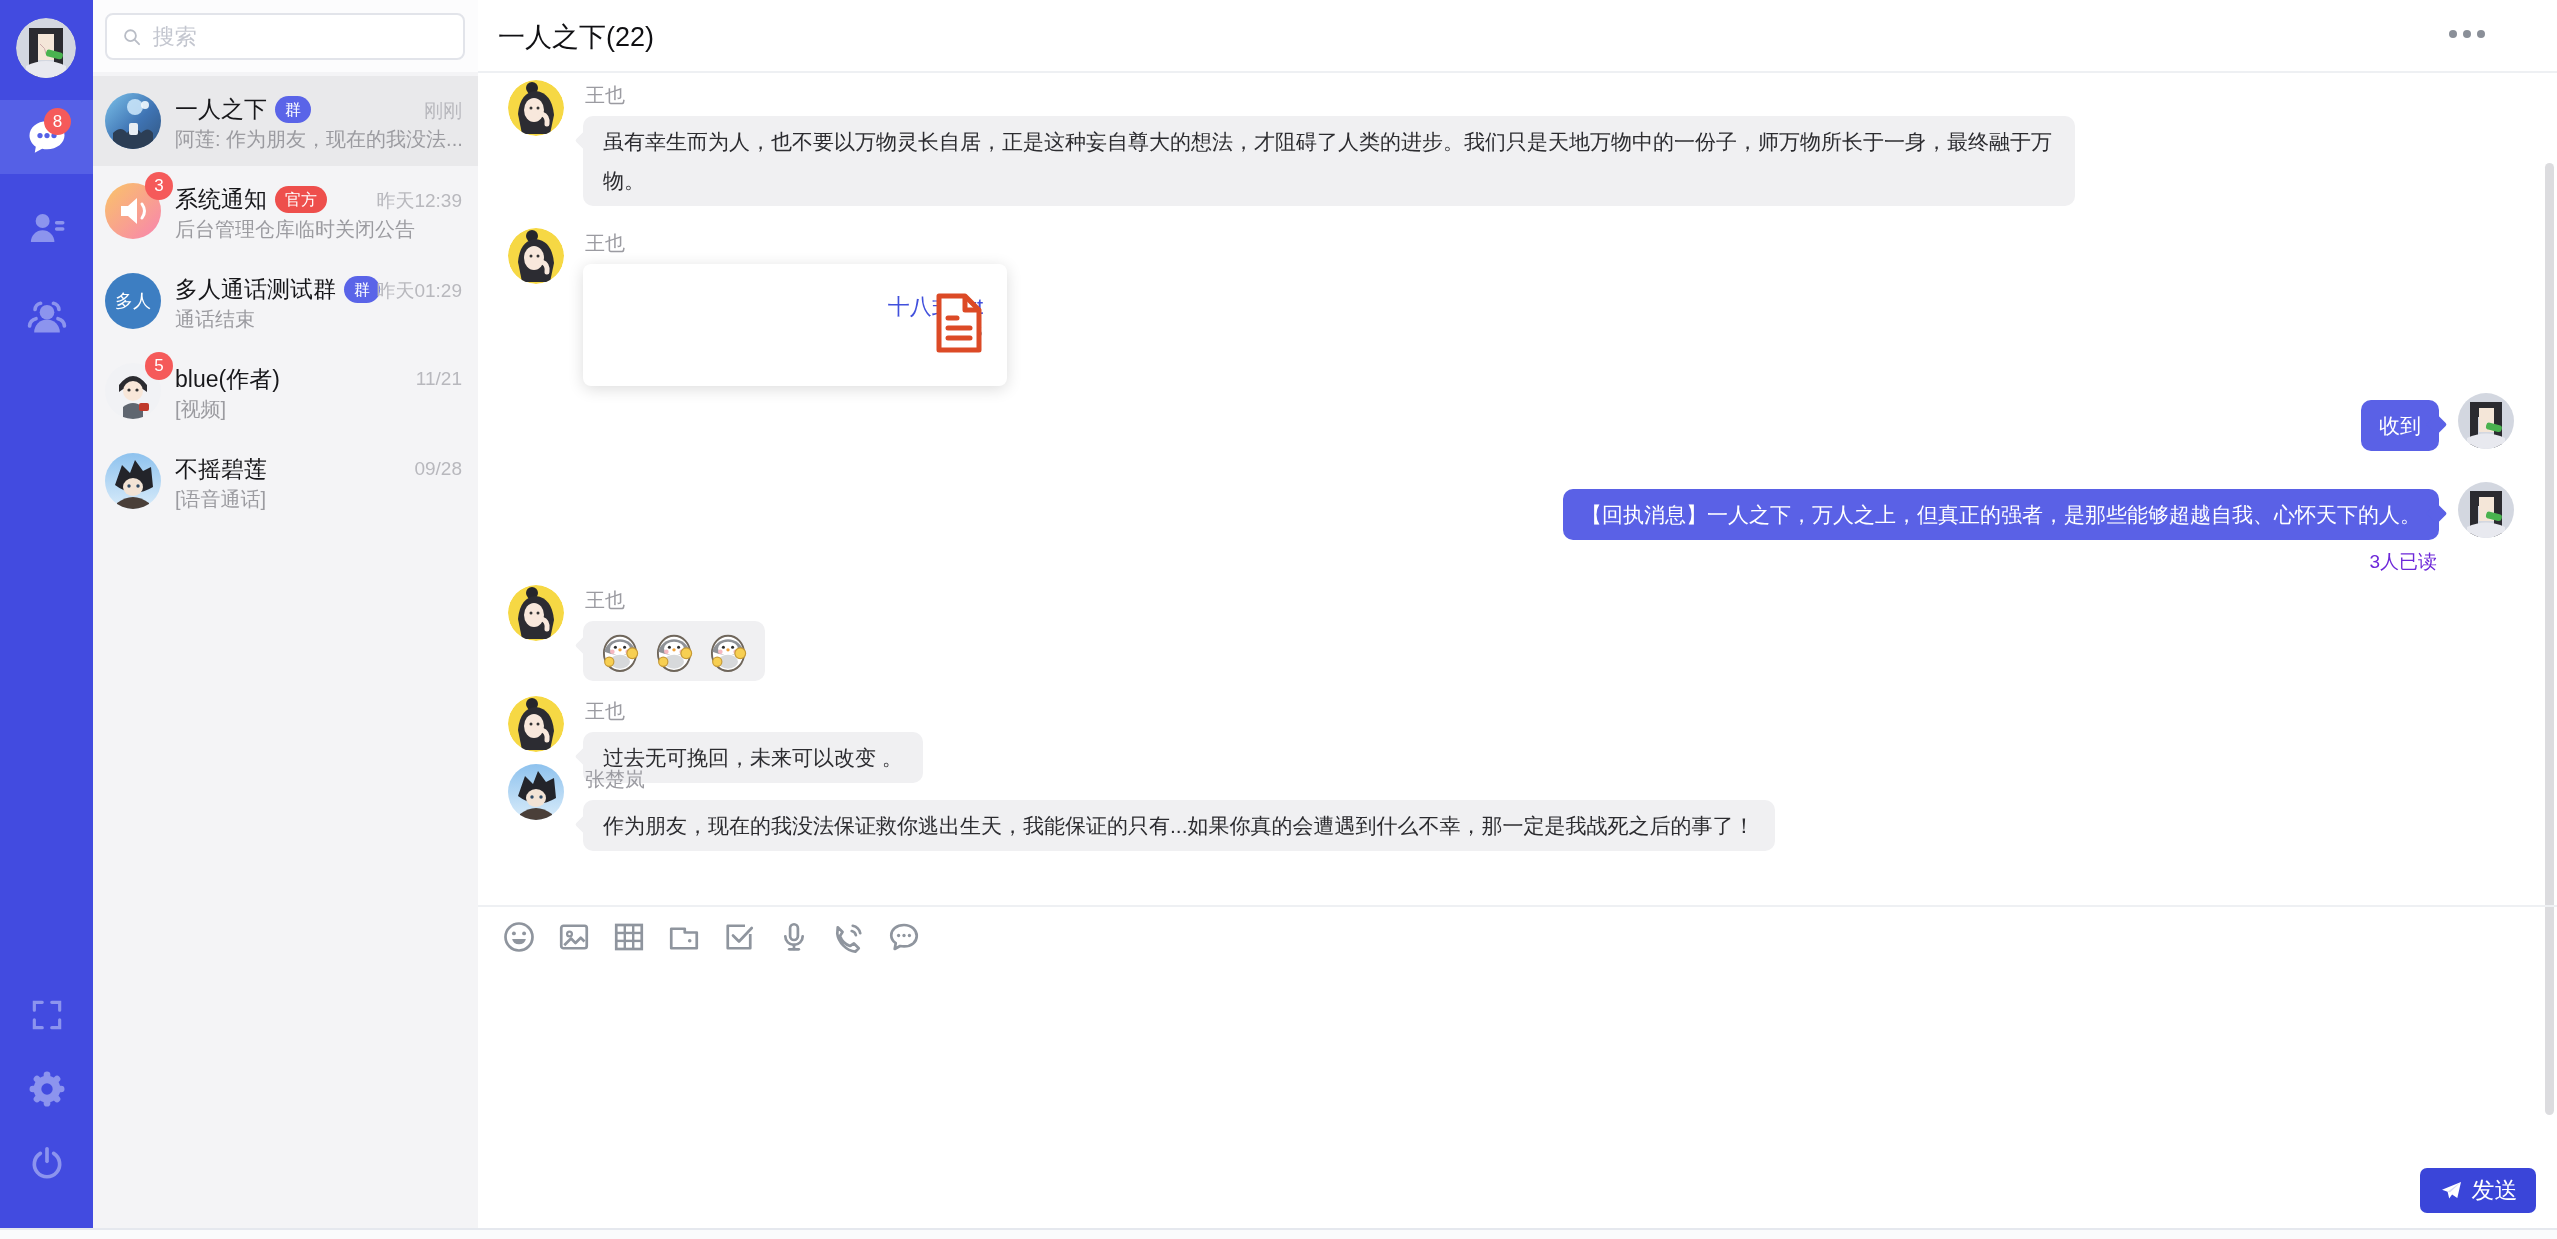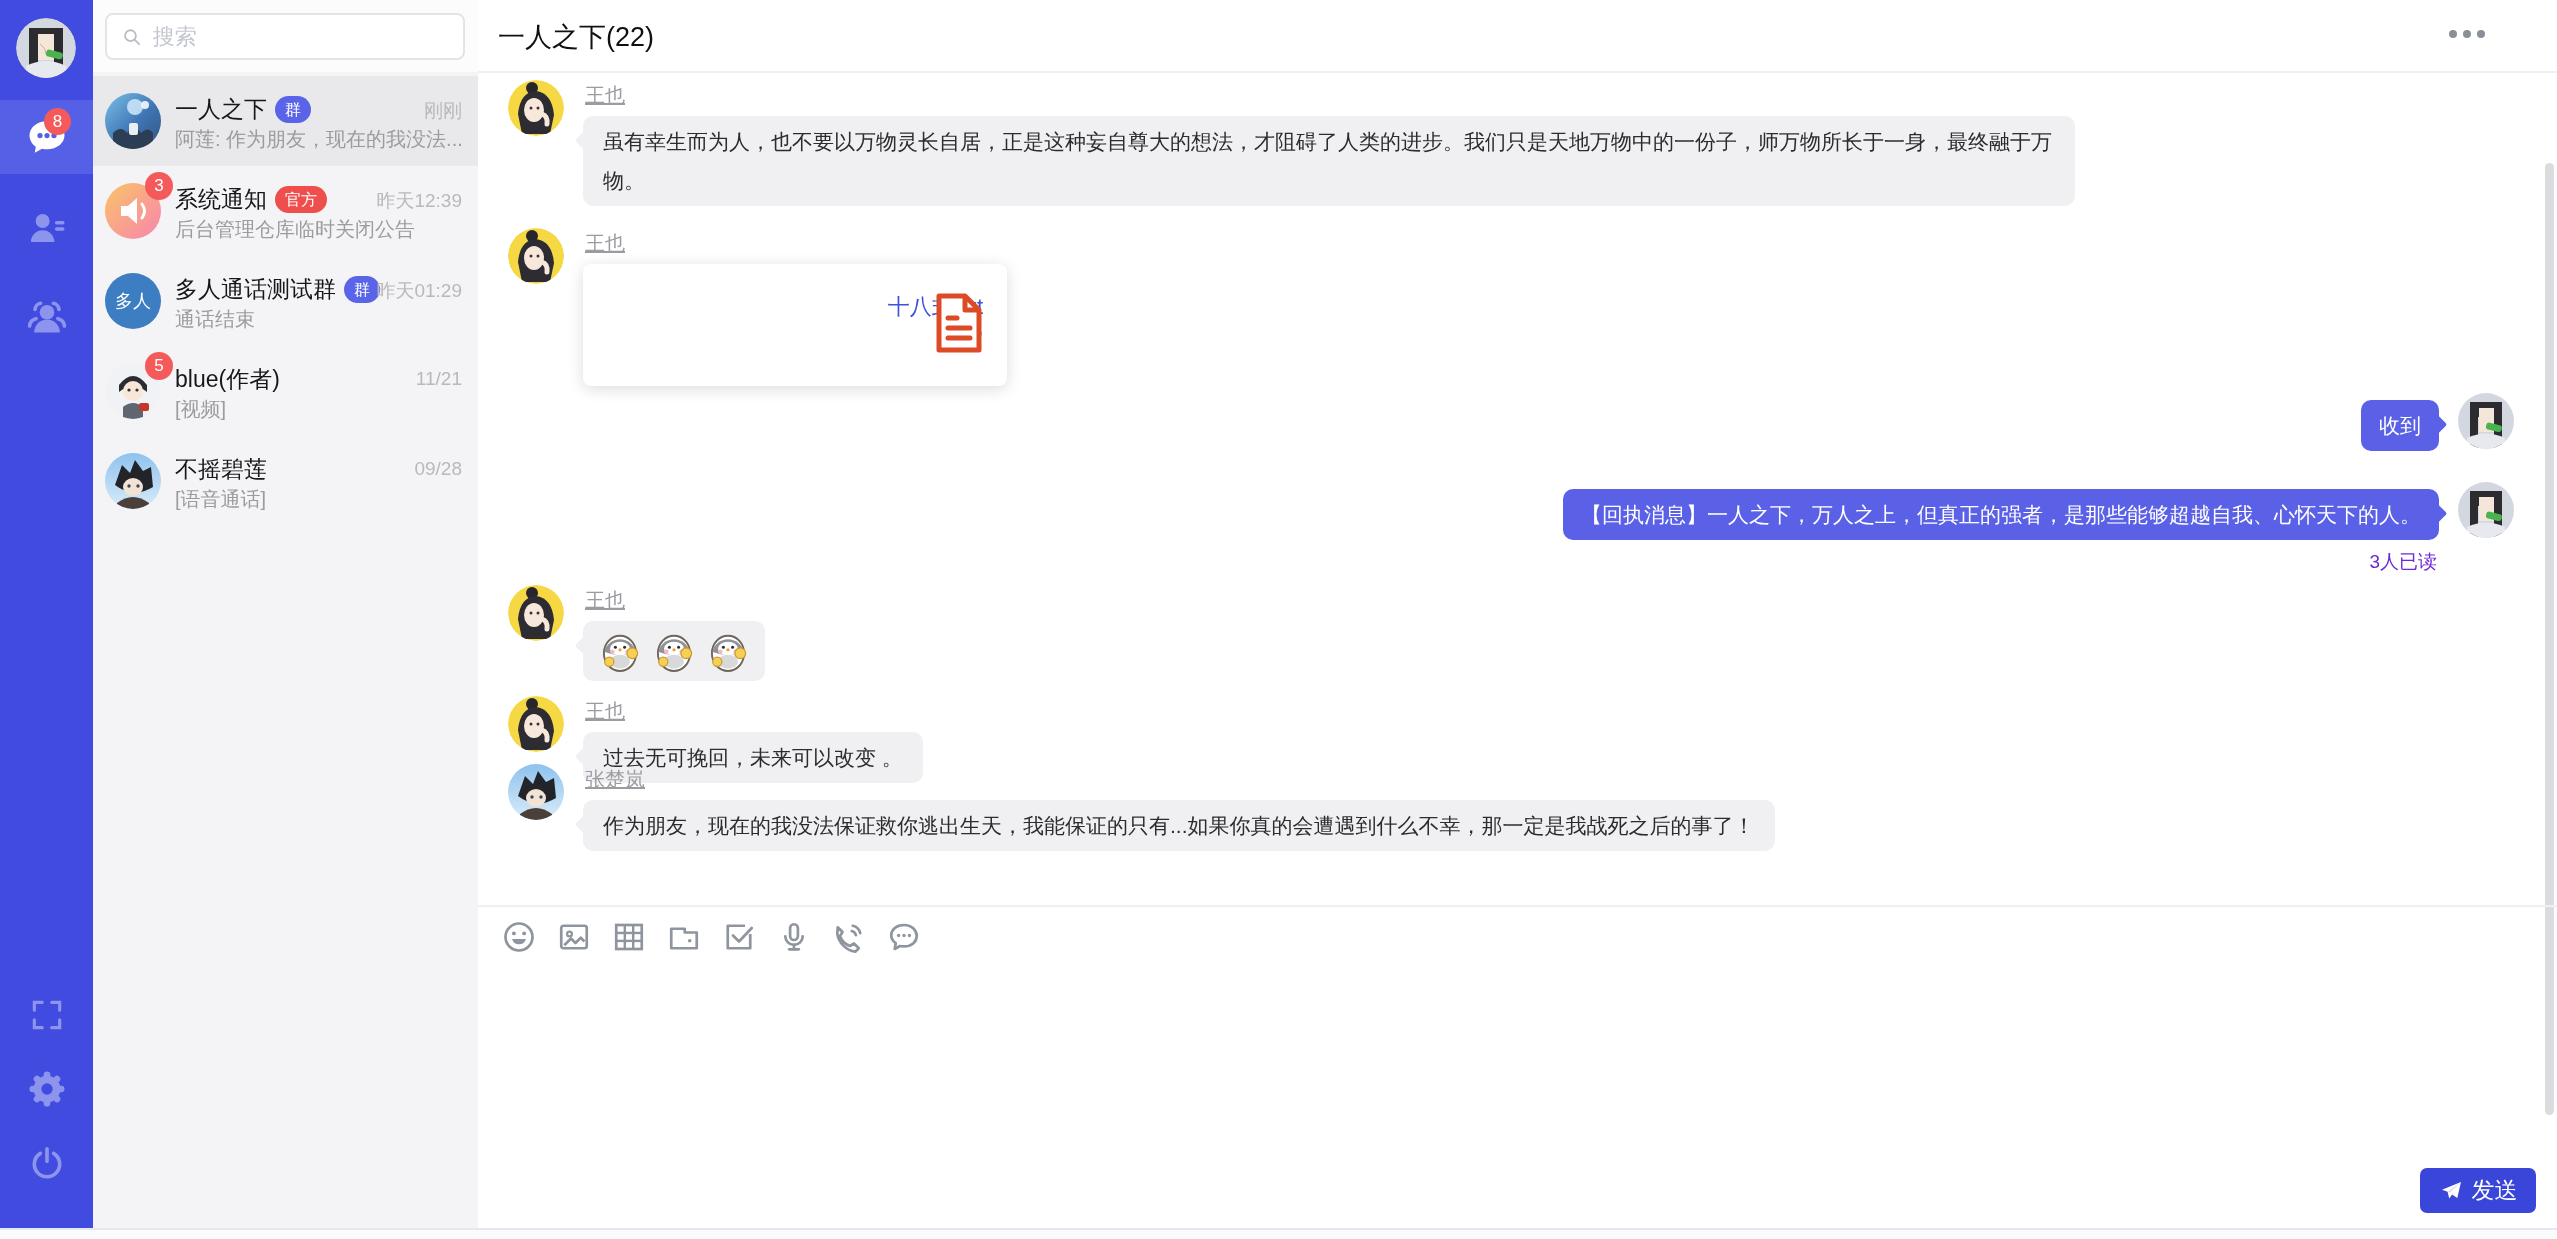--- a/index.html
+++ b/index.html
@@ -48,21 +48,21 @@
   .chead-title { position:absolute; left:20px; top:19px; font-size:27px; color:#101013; font-weight:500; }
   .chead-menu { position:absolute; right:72px; top:30px; display:flex; gap:6px; cursor:pointer; }
   .chead-menu i { width:8px; height:8px; border-radius:50%; background:#8a8f98; }
 
   .msg { position:absolute; }
   .msg.left  { left:105px; }
   .msg.right { right:118px; text-align:right; }
   .mavatar { position:absolute; top:0; width:56px; height:56px; border-radius:50%; overflow:hidden; }
   .msg.left  .mavatar { left:-75px; }
   .msg.right .mavatar { right:-75px; }
-  .mname { font-size:20px; color:#9b9ba1; line-height:22px; margin:4px 0 10px 2px; text-align:left;text-decoration:underline; }
+  .mname { font-size:20px; color:#9b9ba1; line-height:22px; margin:4px 0 10px 2px; text-align:left; }
   .bubble { display:inline-block; position:relative; padding:6px 20px; font-size:21px; line-height:39px;
     border-radius:10px; text-align:left; }
   .bubble.in  { background:#f0f0f2; color:#2c2c30; }
   .bubble.out { background:#5A61E6; color:#fff; padding:6px 18px; }
   .bubble.in::before, .bubble.out::before { content:""; position:absolute; top:17px; width:15px; height:15px;
     transform:rotate(45deg); border-radius:2px; }
   .bubble.in::before  { left:-5px;  background:#f0f0f2; }
   .bubble.out::before { right:-5px; background:#5A61E6; }
   .m1 .bubble { max-width:1492px; }
   .read-status { font-size:19px; color:#6d28d9; margin-top:9px; margin-right:2px; }

